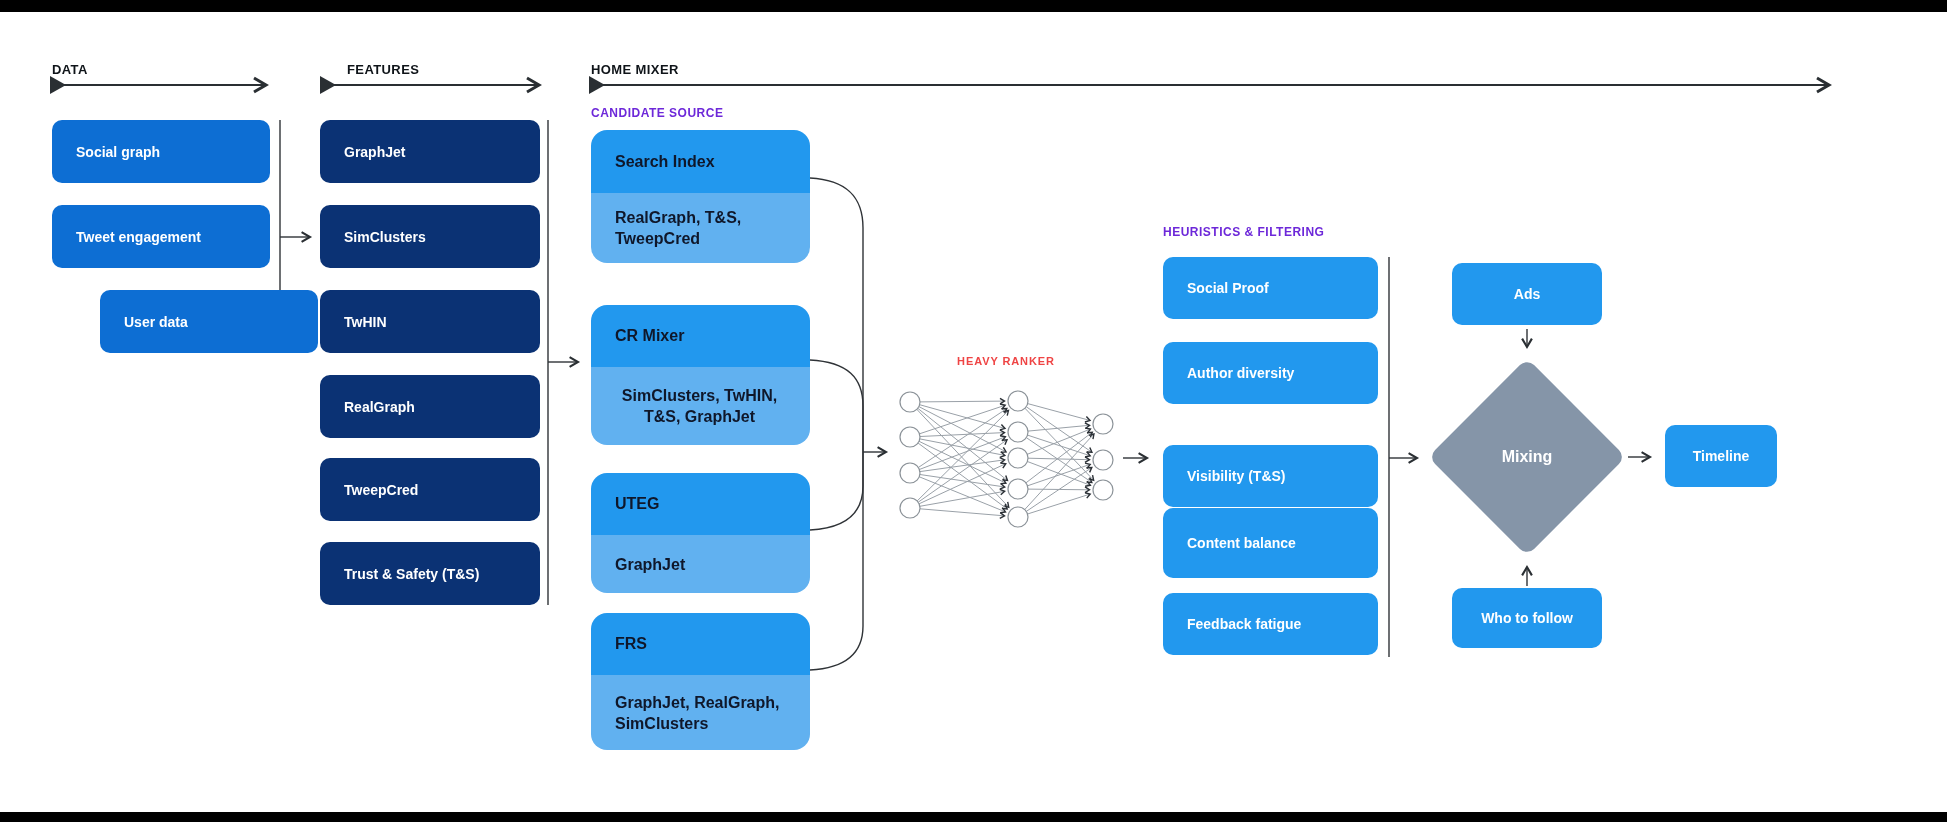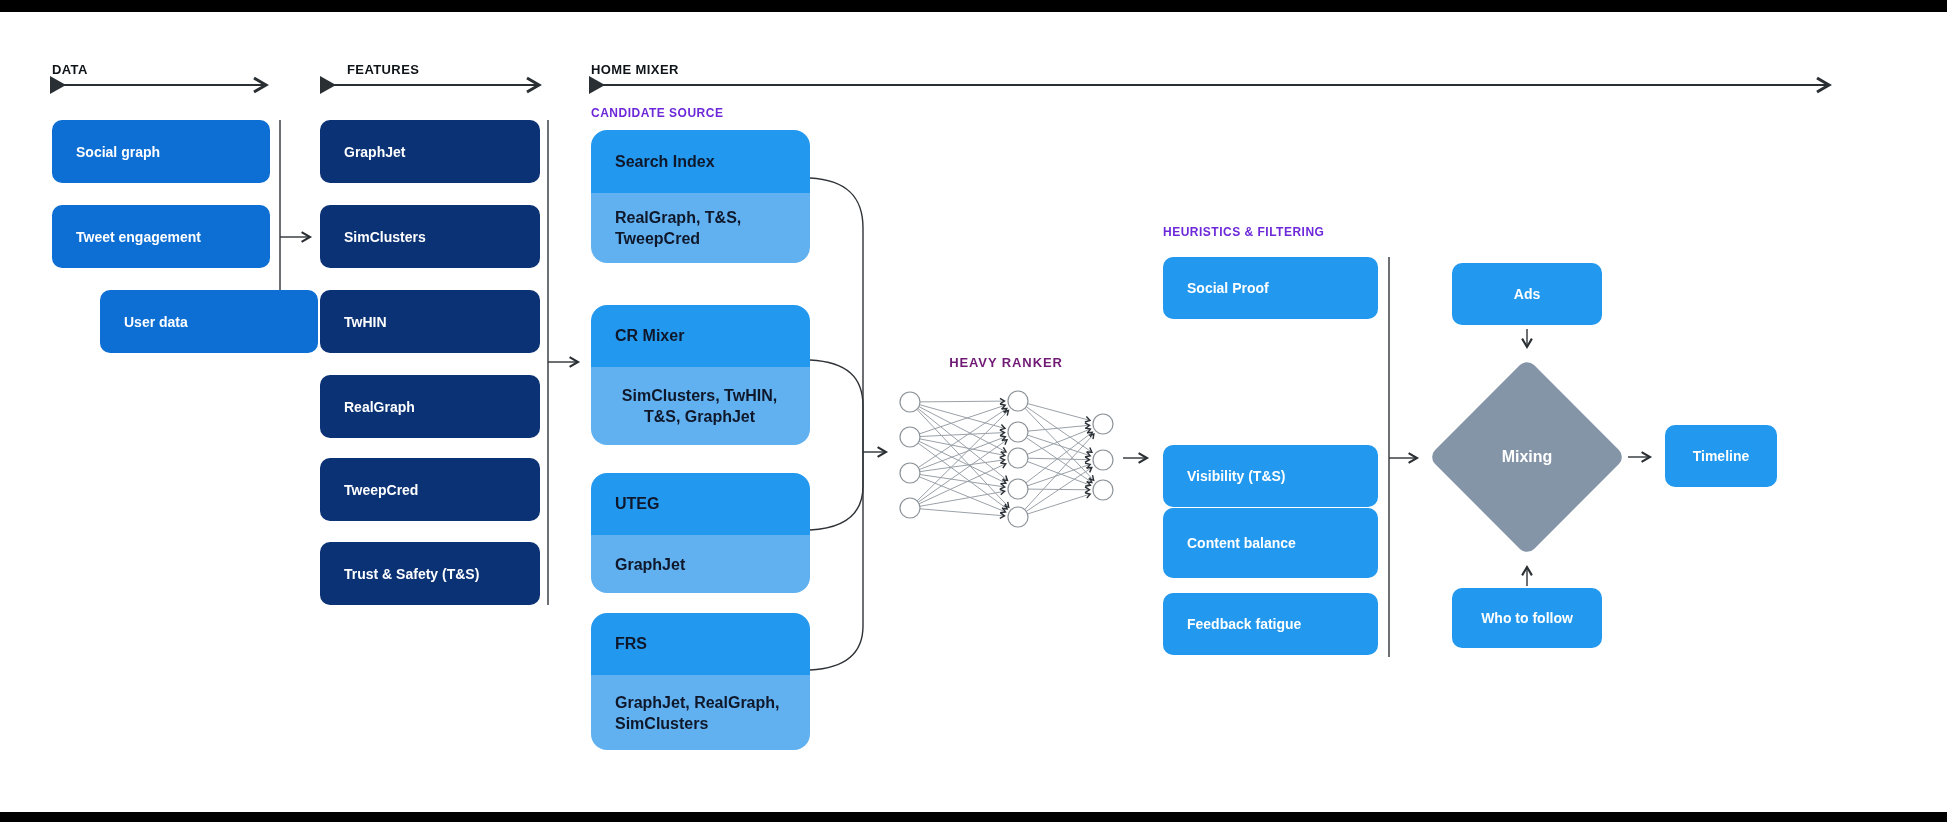--- a/index.html
+++ b/index.html
@@ -4,21 +4,21 @@
 <style>
   html,body{margin:0;padding:0;background:#fff;}
   #stage{position:relative;width:1947px;height:822px;background:#ffffff;overflow:hidden;
          font-family:"Liberation Sans",sans-serif;}
   .letterbox{position:absolute;left:0;width:100%;background:#000;}
   #bar-top{top:0;height:12px;}
   #bar-bottom{top:812px;height:10px;}
 
   .hdr{position:absolute;font-size:13px;font-weight:700;color:#0f1419;letter-spacing:.4px;}
   .subhdr{position:absolute;font-size:12px;font-weight:600;color:#6d28d9;letter-spacing:.5px;}
-  .rankerhdr{position:absolute;font-size:13px;font-weight:600;color:#701a75;letter-spacing:.9px;text-align:center;}
+  .rankerhdr{position:absolute;font-size:11px;font-weight:600;color:#ef4444;letter-spacing:.9px;text-align:center;}
 
   .box{position:absolute;box-sizing:border-box;border-radius:10px;color:#fff;
        display:flex;align-items:center;padding:0 18px 0 24px;
        font-size:14px;font-weight:600;}
   .box.center{justify-content:center;padding:0;text-align:center;}
   .blue-mid{background:#0d6ed3;}
   .navy{background:#0b3274;}
   .blue-bright{background:#2298ee;}
 
   .card{position:absolute;box-sizing:border-box;border-radius:16px;overflow:hidden;color:#0f172a;}
@@ -212,20 +212,23 @@
     </div>
   </div>
 
   <div class="rankerhdr" style="left:936px;top:355px;width:140px;">HEAVY RANKER</div>
 
   <div class="subhdr" style="left:1163px;top:225px;">HEURISTICS &amp; FILTERING</div>
 
   <div class="box blue-bright" style="left:1163px;top:257px;width:215px;height:62px;">
     <span>Social Proof</span>
   </div>
+  <div class="box blue-bright" style="left:1163px;top:342px;width:215px;height:62px;">
+    <span>Author diversity</span>
+  </div>
   <div class="box blue-bright" style="left:1163px;top:425px;width:215px;height:62px;margin-top:20px;">
     <span>Visibility (T&amp;S)</span>
   </div>
   <div class="box blue-bright" style="left:1163px;top:508px;width:215px;height:70px;">
     <span>Content balance</span>
   </div>
   <div class="box blue-bright" style="left:1163px;top:593px;width:215px;height:62px;">
     <span>Feedback fatigue</span>
   </div>
 

